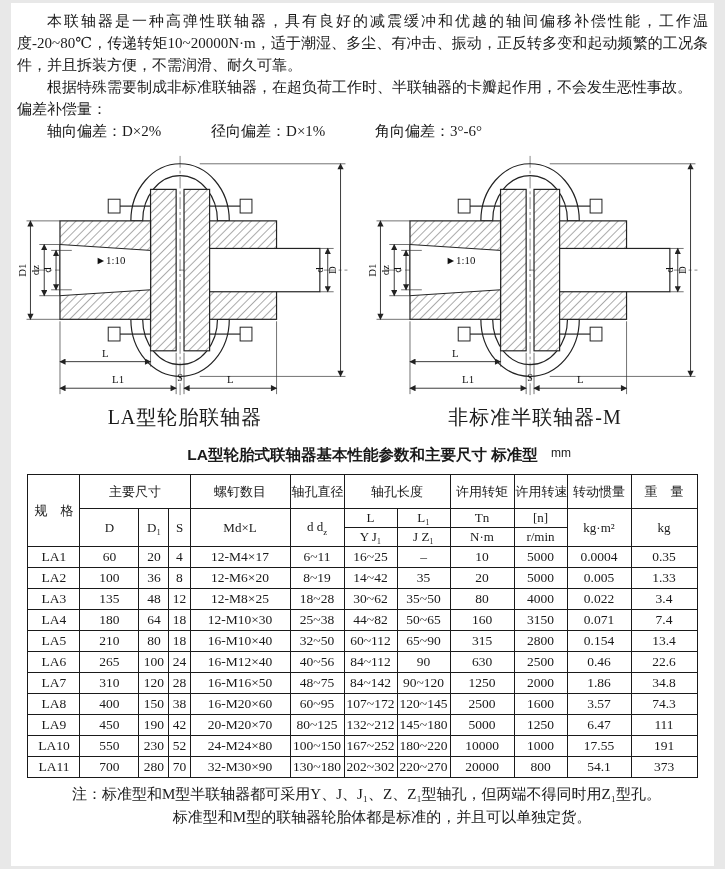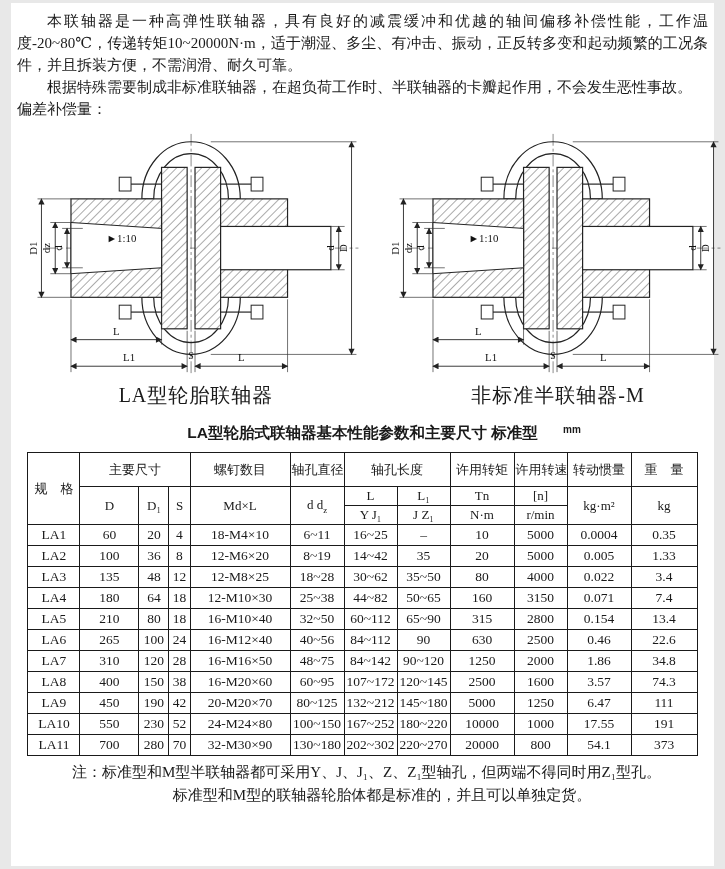--- a/index.html
+++ b/index.html
@@ -12,36 +12,36 @@
   .page{
     width:703px;height:863px;margin:3px auto;background:#ffffff;
     position:relative;
   }
   
   .intro{padding:7px 6px 0 6px;font-size:15px;line-height:22px;text-align:justify;}
   .intro p{margin:0;text-indent:2em;}
   .intro p.no-indent{text-indent:0;}
   .offset-line span{margin-right:46px;}
   
-  .diagrams{display:flex;justify-content:flex-start;padding:8px 20px 0 10px;gap:12px;}
+  .diagrams{display:flex;justify-content:flex-end;padding:8px 4px 0 10px;}
   .diagram{width:352px;text-align:center;}
   svg.coupling{width:350px;height:252px;display:block;}
   .caption{font-size:20px;margin-top:2px;letter-spacing:1px;}
   .ln{stroke:#222;stroke-width:1.2;fill:none;}
   .ln2{stroke:#222;stroke-width:1;fill:#fff;}
   .thin{stroke:#333;stroke-width:0.7;}
   .cl{stroke:#555;stroke-width:0.7;stroke-dasharray:12 3 3 3;}
   .hat{fill:url(#hatch);stroke:#222;stroke-width:1.2;}
   .dml{stroke:#222;stroke-width:0.9;marker-start:url(#arr);marker-end:url(#arr);}
   .dim{font-family:"Liberation Serif",serif;font-size:11px;fill:#111;}
   .dimS{font-family:"Liberation Serif",serif;font-size:10px;fill:#111;}
   
   .table-title-row{position:relative;text-align:center;margin-top:14px;
     font-family:"Liberation Sans","DejaVu Sans",sans-serif;font-weight:bold;font-size:15.5px;}
-  .table-title-row .unit{position:absolute;left:552px;top:1px;font-weight:bold;font-size:10px;}
+  .table-title-row .unit{position:absolute;left:540px;top:1px;font-weight:normal;font-size:12px;}
   table.spec{margin:8px auto 0 auto;border-collapse:collapse;table-layout:fixed;width:669px;}
   table.spec th,table.spec td{
     border:1px solid #1a1a1a;text-align:center;vertical-align:middle;
     padding:0 1px;font-weight:normal;font-size:13px;overflow:hidden;white-space:nowrap;
   }
   table.spec thead tr.r1 th{height:33px;font-size:13px;}
   table.spec thead tr.r2 th{height:18px;}
   table.spec thead tr.r3 th{height:18px;}
   table.spec tbody td{height:20px;font-size:13.5px;}
   table.spec sub{font-size:9px;}
@@ -64,20 +64,25 @@
     </marker>
   </defs>
 </svg>
 
 <div class="page">
 
   <div class="intro">
     <p>本联轴器是一种高弹性联轴器，具有良好的减震缓冲和优越的轴间偏移补偿性能，工作温度-20~80℃，传递转矩10~20000N·m，适于潮湿、多尘、有冲击、振动，正反转多变和起动频繁的工况条件，并且拆装方便，不需润滑、耐久可靠。</p>
     <p>根据特殊需要制成非标准联轴器，在超负荷工作时、半联轴器的卡瓣起作用，不会发生恶性事故。</p>
     <p class="no-indent">偏差补偿量：</p>
+    <p class="offset-line">
+      <span>轴向偏差：D×2%</span>
+      <span>径向偏差：D×1%</span>
+      <span>角向偏差：3°-6°</span>
+    </p>
   </div>
 
   <div class="diagrams">
 
     <div class="diagram">
       <svg class="coupling" viewBox="0 0 350 256">
         <g>
           <line class="cl" x1="170" y1="6" x2="170" y2="250"></line>
           <line class="cl" x1="22" y1="122" x2="340" y2="122"></line>
         </g>
@@ -281,21 +286,21 @@
         <th>N·m</th>
         <th>r/min</th>
       </tr>
     </thead>
     <tbody>
         <tr>
           <td>LA1</td>
           <td>60</td>
           <td>20</td>
           <td>4</td>
-          <td>18-M4×10</td>
+          <td>12-M4×17</td>
           <td>6~11</td>
           <td>16~25</td>
           <td>–</td>
           <td>10</td>
           <td>5000</td>
           <td>0.0004</td>
           <td>0.35</td>
         </tr>
         <tr>
           <td>LA2</td>

